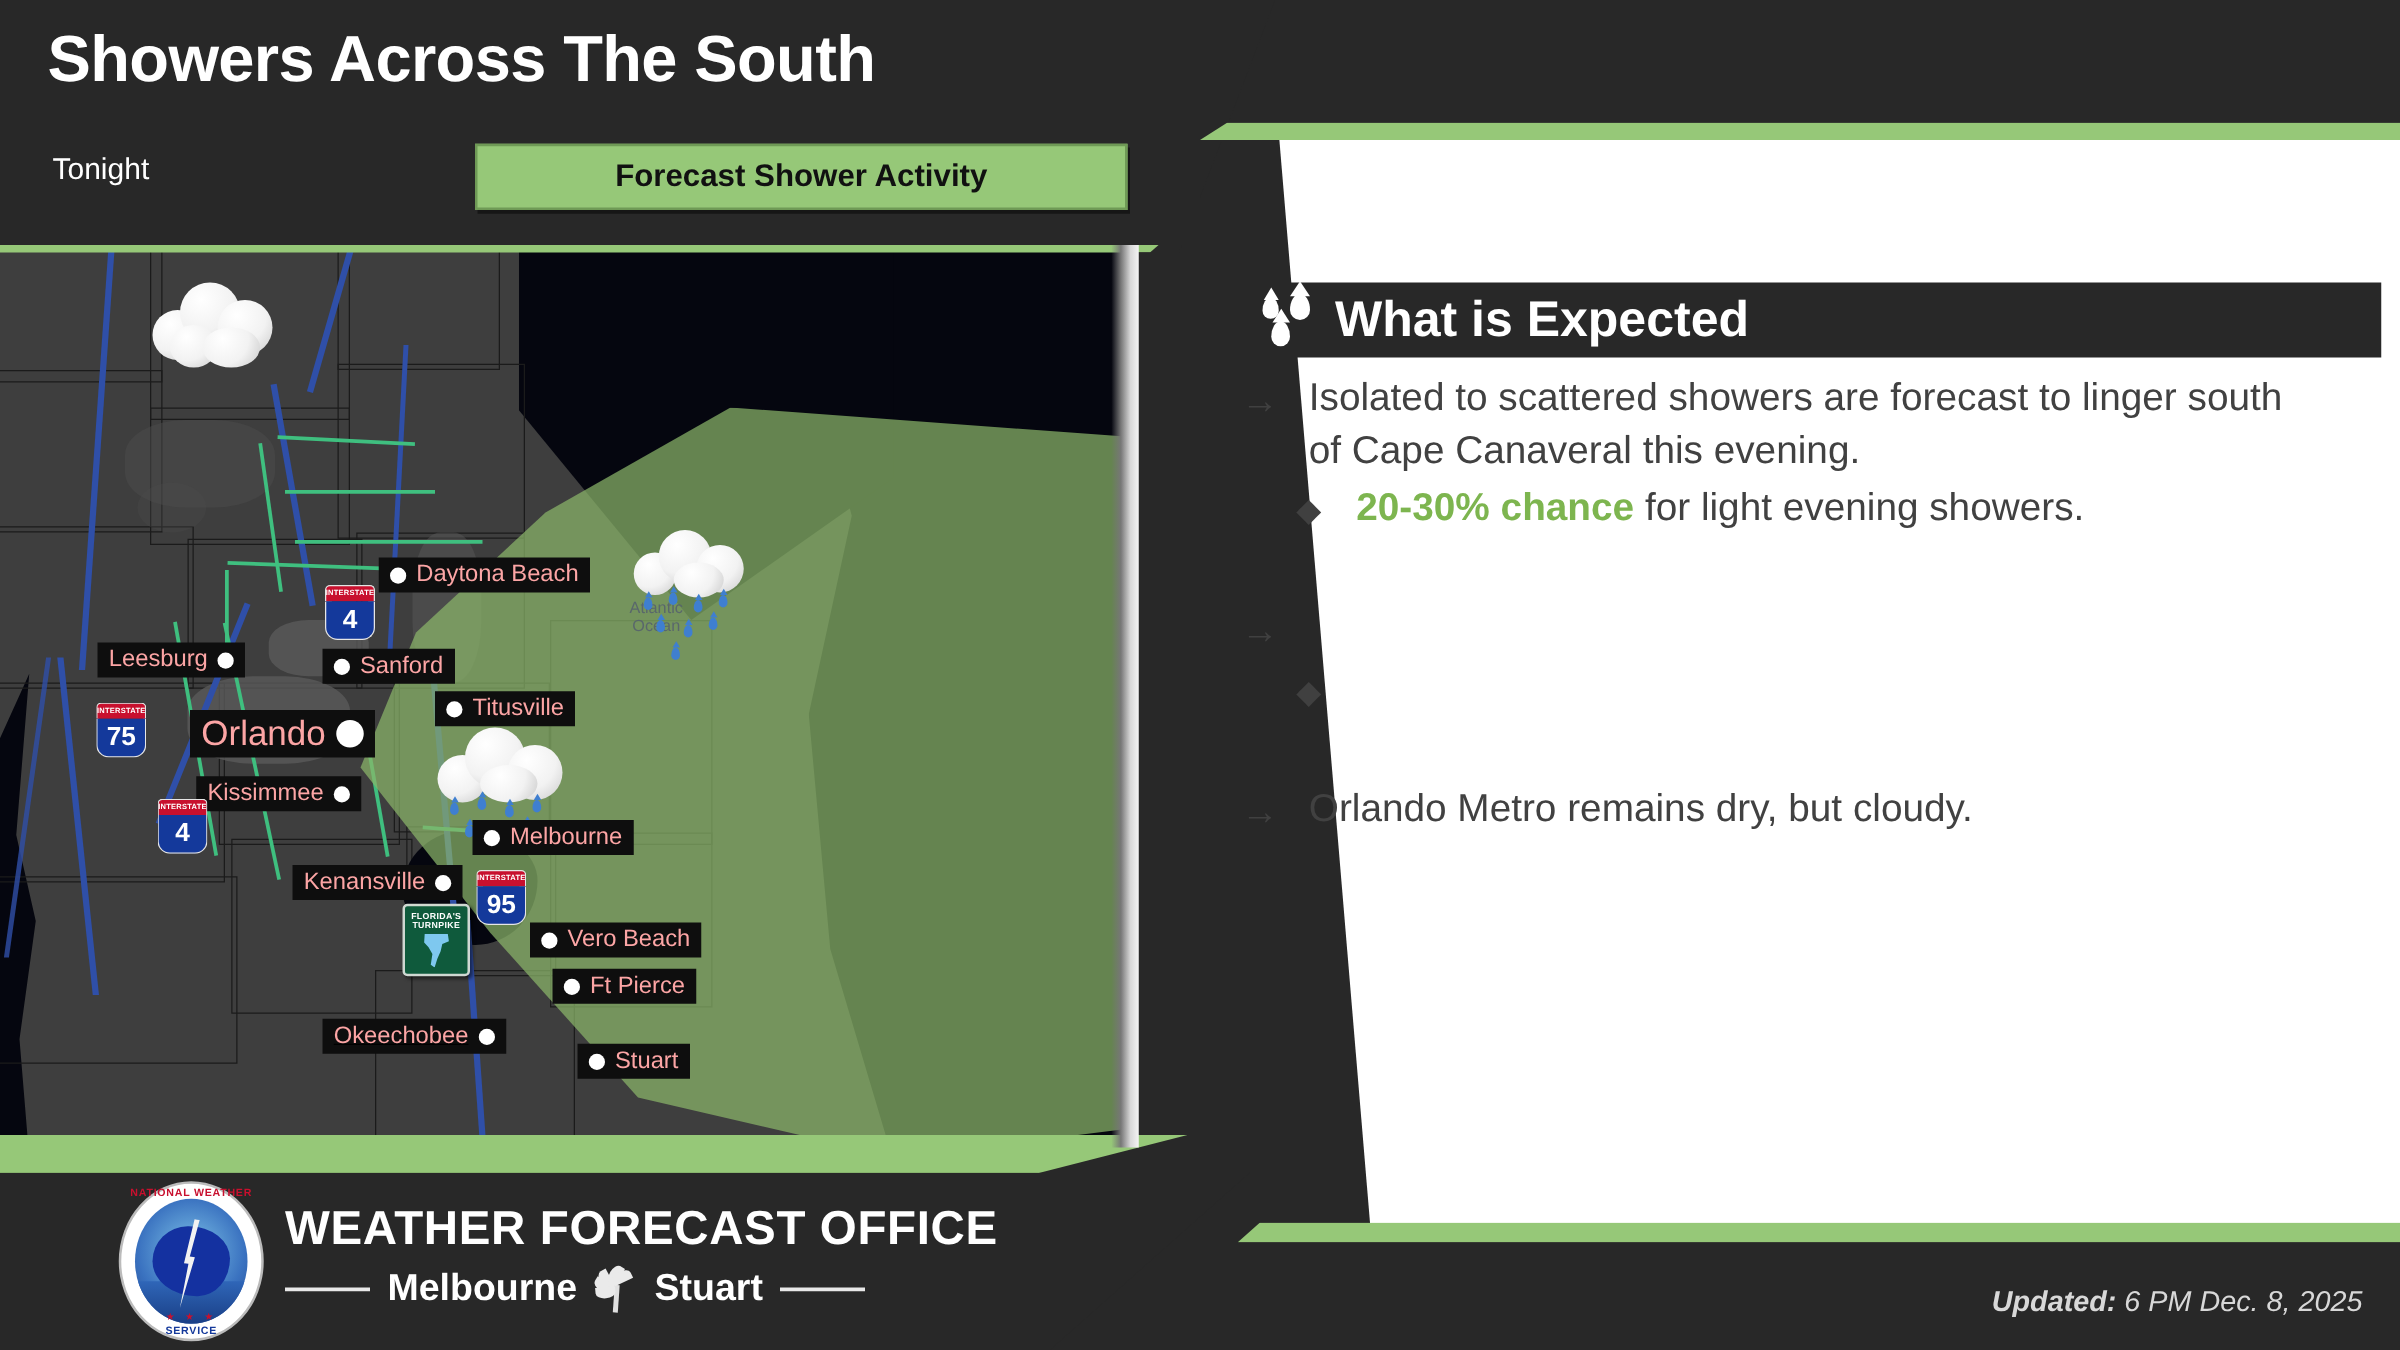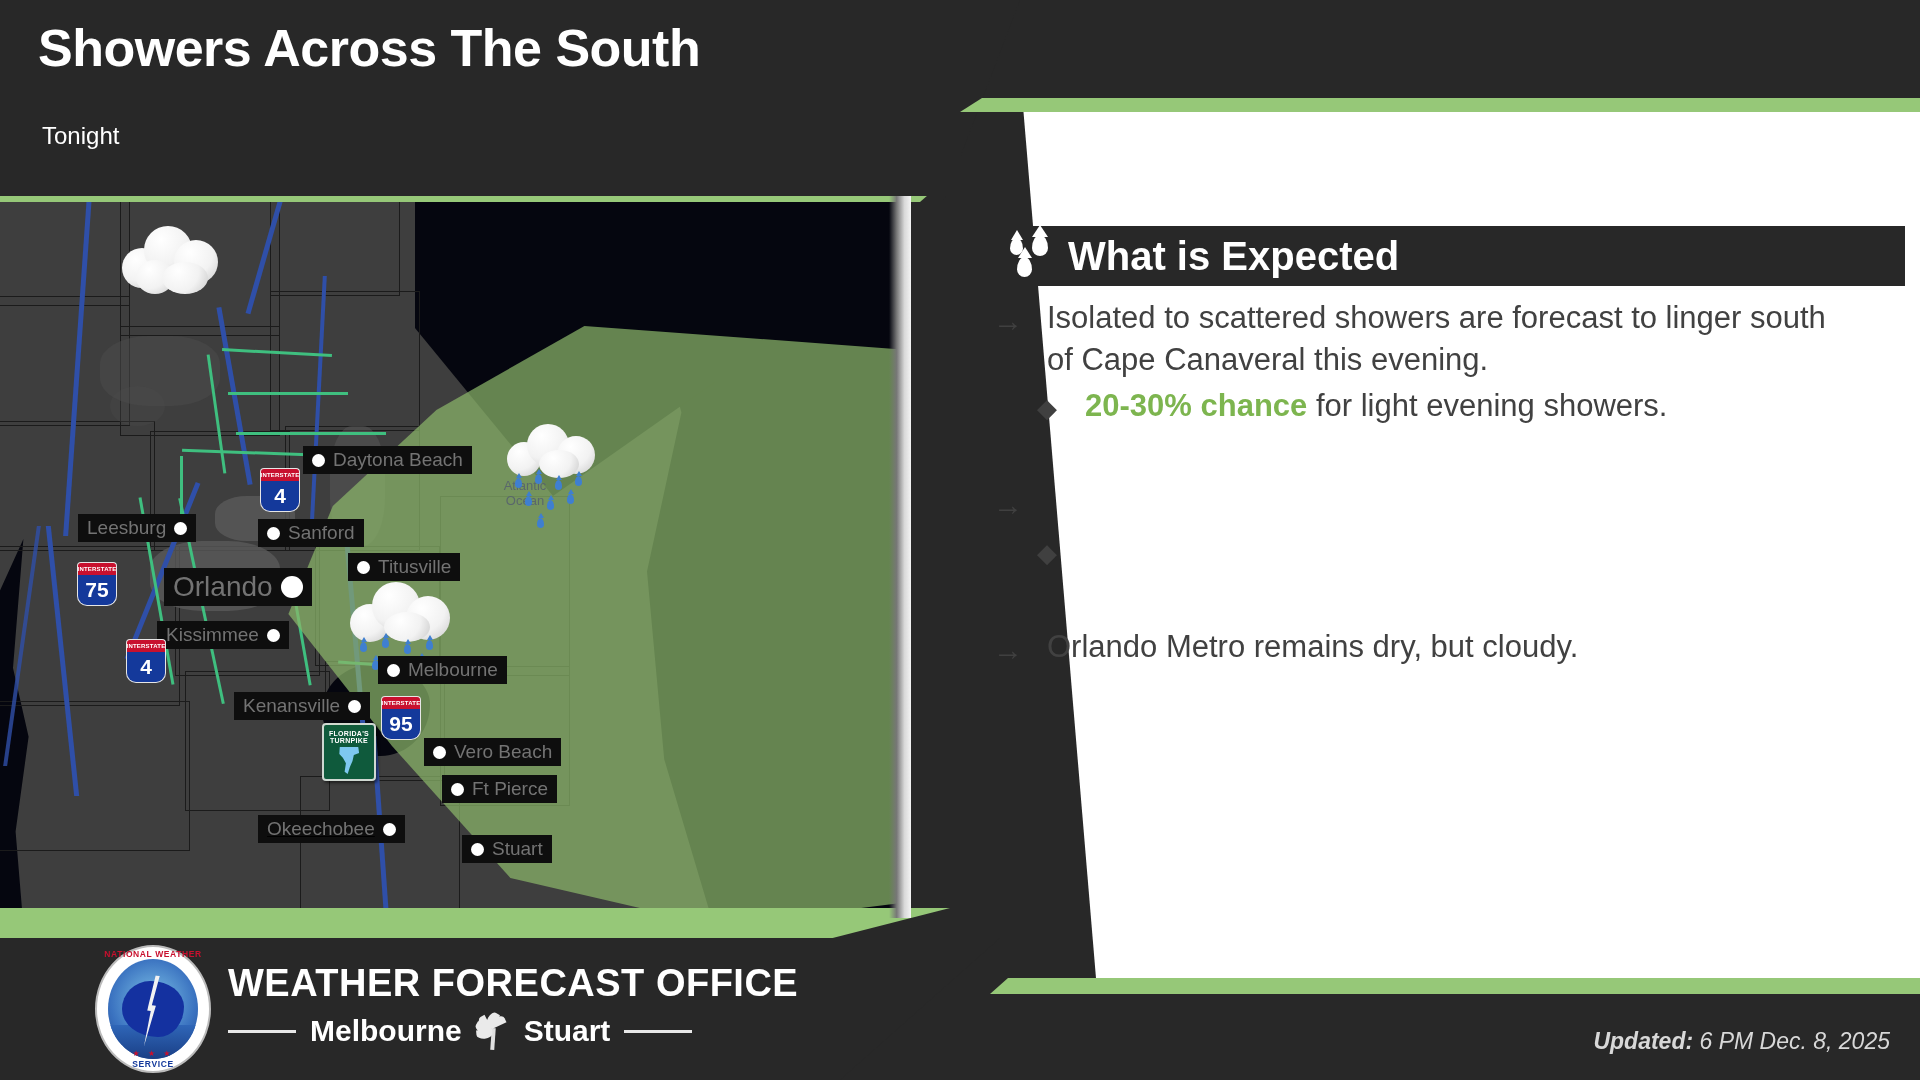--- a/index.html
+++ b/index.html
@@ -163,21 +163,21 @@
   }
 
   .city {
     position: absolute; display: flex; align-items: center; z-index: 9;
     background: #0e0e0e; height: 28px; padding: 0 9px;
   }
   .city .dot {
     width: 13px; height: 13px; border-radius: 50%; background: #ffffff; flex: none;
   }
   .city .nm {
-    font-size: 19px; color: #737373; white-space: nowrap; font-weight: 400;
+    font-size: 19px; color: #fca5a5; white-space: nowrap; font-weight: 400;
   }
   .city.left-dot .dot { margin-right: 8px; }
   .city.right-dot .dot { margin-left: 8px; }
   .city.big { height: 38px; }
   .city.big .nm { font-size: 28px; font-weight: 500; }
   .city.big .dot { width: 22px; height: 22px; }
 
   .shield {
     position: absolute; width: 44px; height: 46px; z-index: 9;
     display: flex; flex-direction: column; align-items: center;
@@ -433,21 +433,21 @@
         <span class="dot"></span>
       </div>
       <div class="city left-dot" style="left: 258px; top: 519px;">
         <span class="dot"></span>
         <span class="nm">Sanford</span>
       </div>
       <div class="city left-dot" style="left: 348px; top: 553px;">
         <span class="dot"></span>
         <span class="nm">Titusville</span>
       </div>
-      <div class="city right-dot big" style="left: 152px; top: 568px; margin-left: 12px;">
+      <div class="city right-dot big" style="left: 152px; top: 568px;">
         <span class="nm">Orlando</span>
         <span class="dot"></span>
       </div>
       <div class="city right-dot" style="left: 157px; top: 621px;">
         <span class="nm">Kissimmee</span>
         <span class="dot"></span>
       </div>
       <div class="city left-dot" style="left: 378px; top: 656px;">
         <span class="dot"></span>
         <span class="nm">Melbourne</span>
@@ -498,20 +498,23 @@
     <div class="t2">TURNPIKE</div>
     <div class="fl"></div>
   </div>
 
   <div class="map-edge"></div>
 
   <div class="header-wedge"></div>
   <div class="header-dark">
     <div class="header-title">Showers Across The South</div>
     <div class="header-sub">Tonight</div>
+    <div class="forecast-chip">
+      <span>Forecast Shower Activity</span>
+    </div>
   </div>
   <div class="header-green"></div>
   <div class="header-green-tip"></div>
 
   <div class="expected-bar">
     <div class="drops">
       <div class="drop d1"></div>
       <div class="drop d2"></div>
       <div class="drop d3"></div>
     </div>

